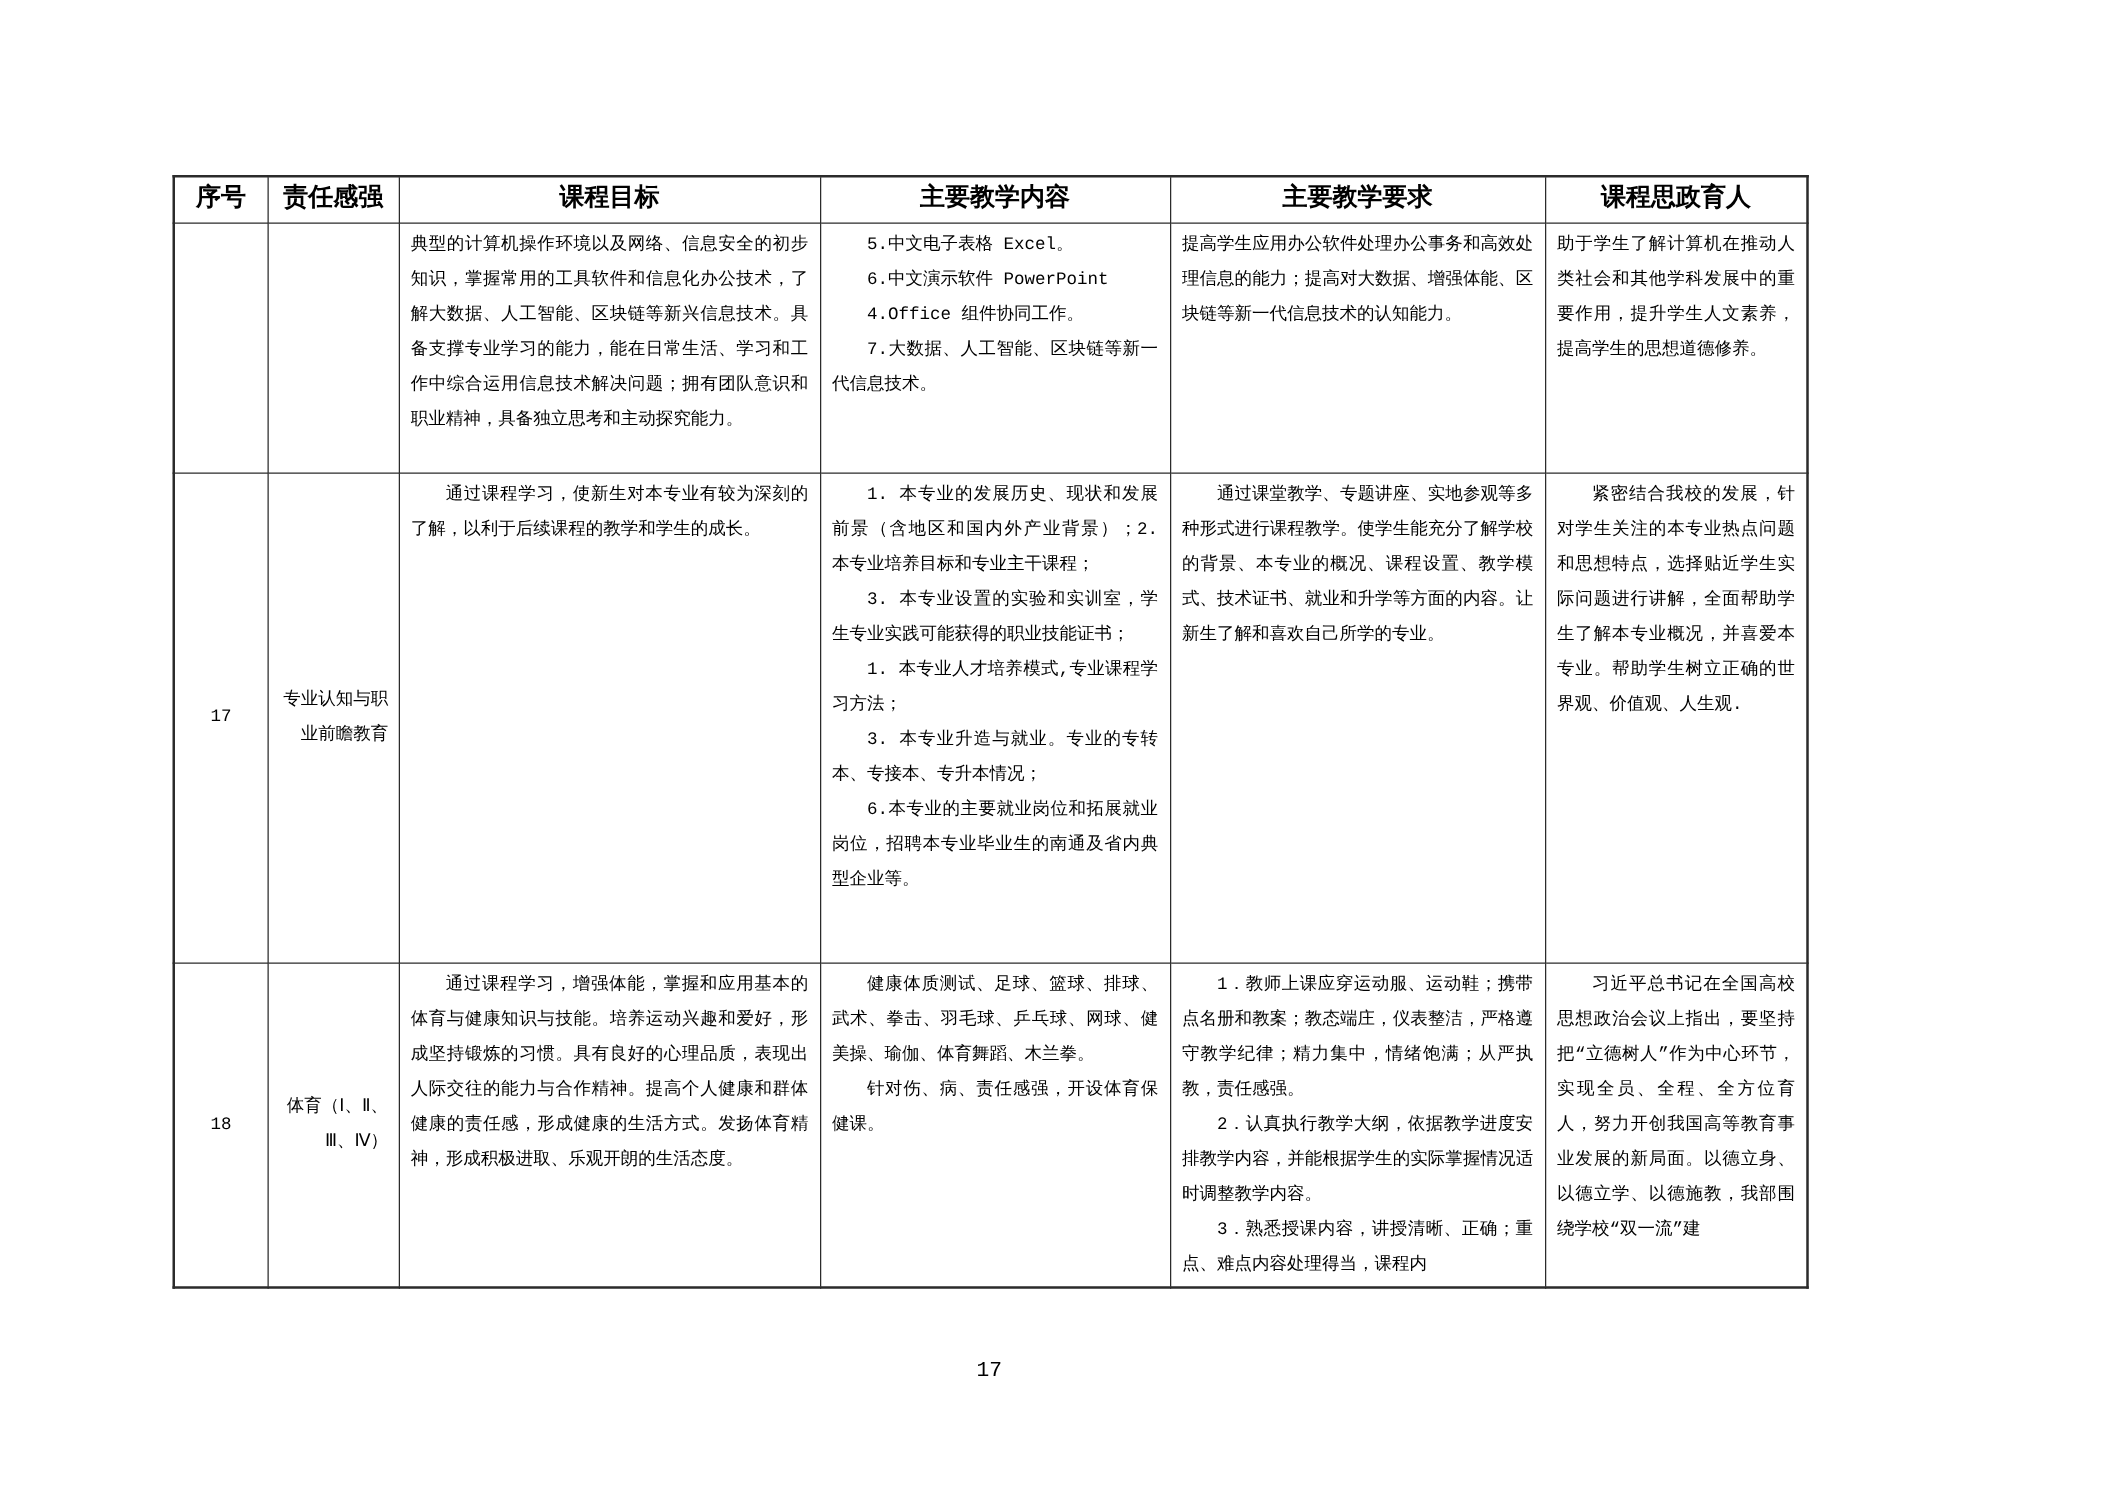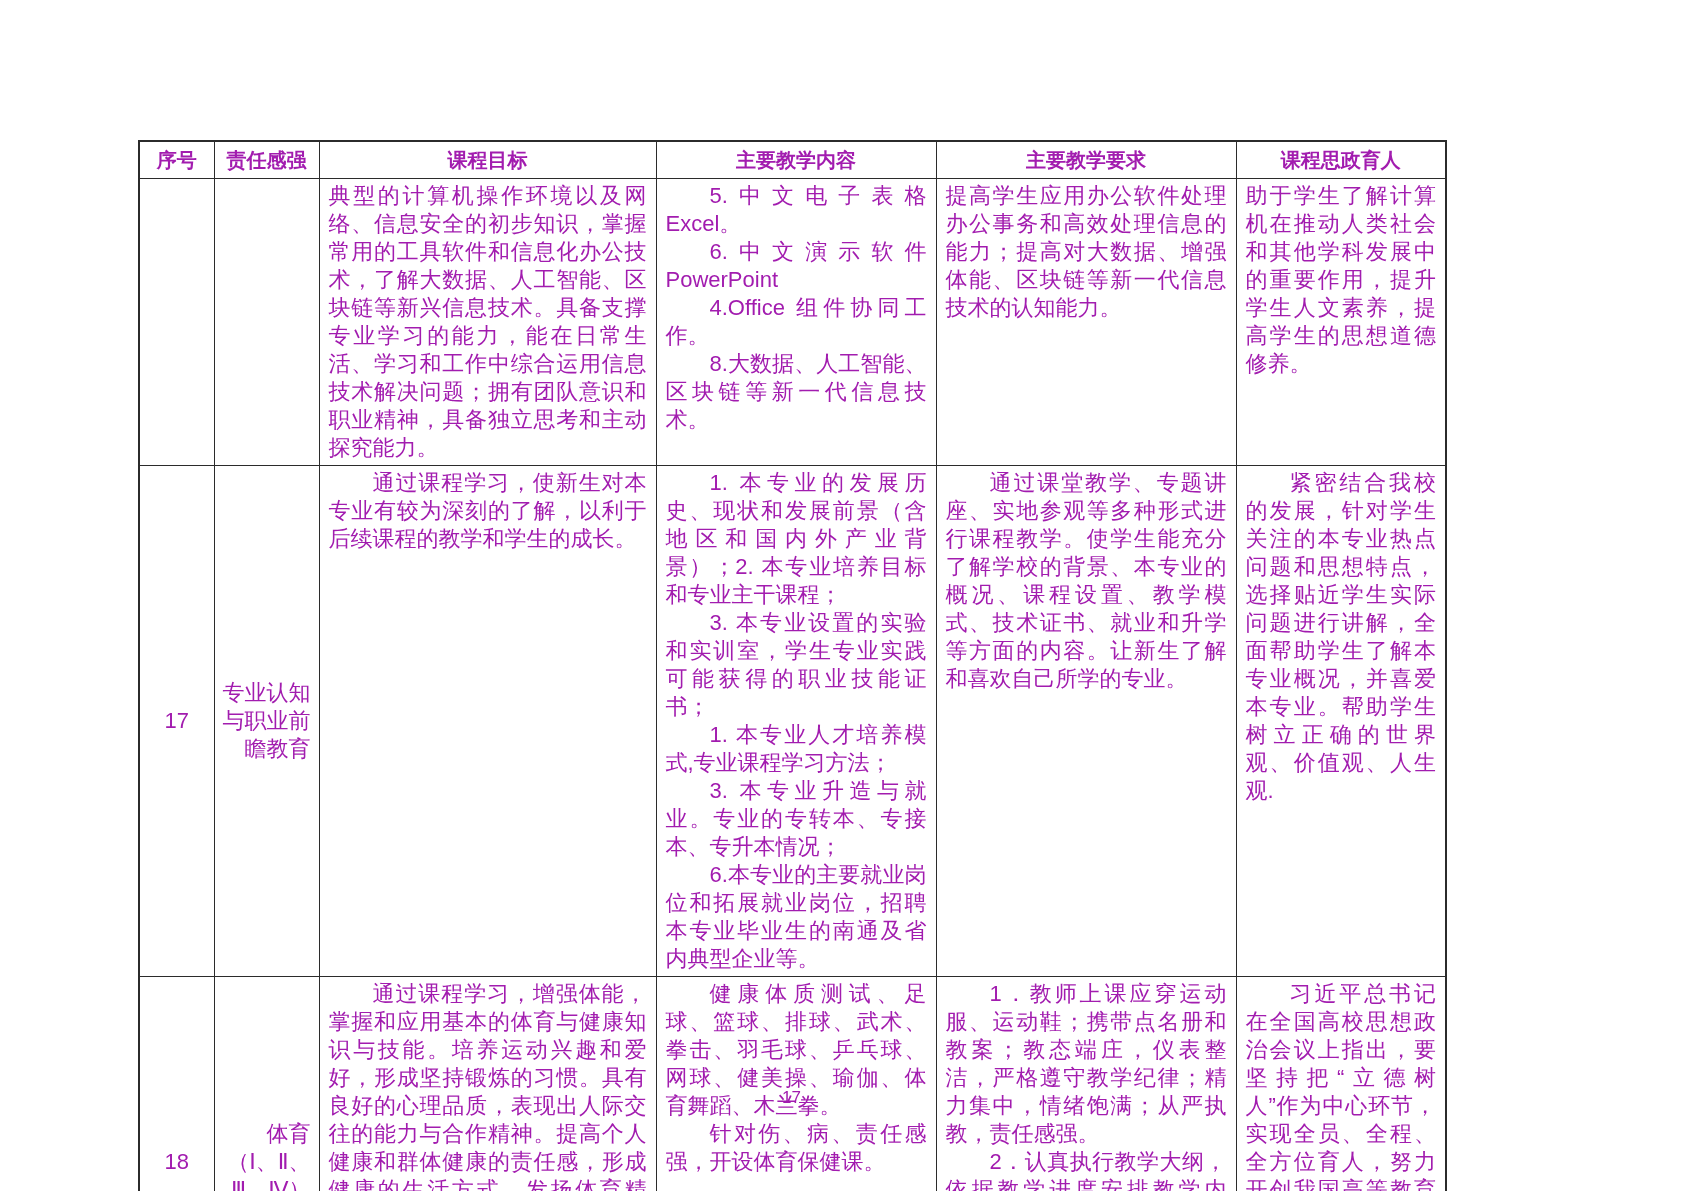--- a/index.html
+++ b/index.html
@@ -1,22 +1,22 @@
 <!DOCTYPE html>
 <html><head>
 <meta charset="utf-8">
 <style>
   html,body{margin:0;padding:0;}
   .page{
     position:relative;
     width:1684px;
     height:1191px;
     background:#ffffff;
-    font-family:Liberation Sans, sans-serif;
-    color:#a21caf;
+    font-family:Liberation Mono, monospace;
+    color:#000000;
     overflow:hidden;
   }
   table.course-table{
     position:absolute;
     left:138px;
     top:140px;
     width:1307px;
     border-collapse:collapse;
     table-layout:fixed;
     border:2px solid #2b2b2b;
@@ -28,21 +28,21 @@
   }
   .course-table th{
     font-size:20px;
     font-weight:bold;
     text-align:center;
     vertical-align:middle;
     padding:2px 2px;
     line-height:30px;
   }
   .course-table td{
-    font-size:22px;
+    font-size:14px;
     line-height:28px;
     vertical-align:top;
     padding:3px 9px;
     text-align:justify;
   }
   .course-table td.c-id,
   .course-table td.c-name{
     vertical-align:middle;
   }
   .course-table td.c-id{
@@ -96,21 +96,21 @@
       <tr class="r-cont">
         <td class="c-id"></td>
         <td class="c-name"></td>
         <td class="c-paras">
             <p class="para">典型的计算机操作环境以及网络、信息安全的初步知识，掌握常用的工具软件和信息化办公技术，了解大数据、人工智能、区块链等新兴信息技术。具备支撑专业学习的能力，能在日常生活、学习和工作中综合运用信息技术解决问题；拥有团队意识和职业精神，具备独立思考和主动探究能力。</p>
           </td>
         <td class="c-paras">
             <p class="para ind">5.中文电子表格 Excel。</p>
             <p class="para ind">6.中文演示软件 PowerPoint</p>
             <p class="para ind">4.Office 组件协同工作。</p>
-            <p class="para ind">8.大数据、人工智能、区块链等新一代信息技术。</p>
+            <p class="para ind">7.大数据、人工智能、区块链等新一代信息技术。</p>
           </td>
         <td class="c-paras">
             <p class="para">提高学生应用办公软件处理办公事务和高效处理信息的能力；提高对大数据、增强体能、区块链等新一代信息技术的认知能力。</p>
           </td>
         <td class="c-paras">
             <p class="para">助于学生了解计算机在推动人类社会和其他学科发展中的重要作用，提升学生人文素养，提高学生的思想道德修养。</p>
           </td>
       </tr>
       <tr class="r-17">
         <td class="c-id">17</td>

